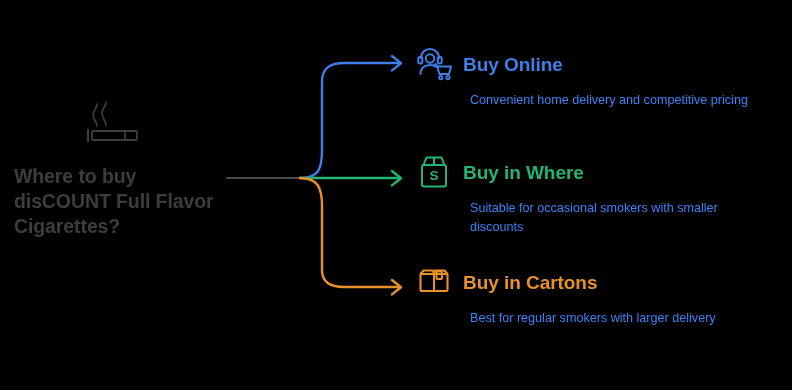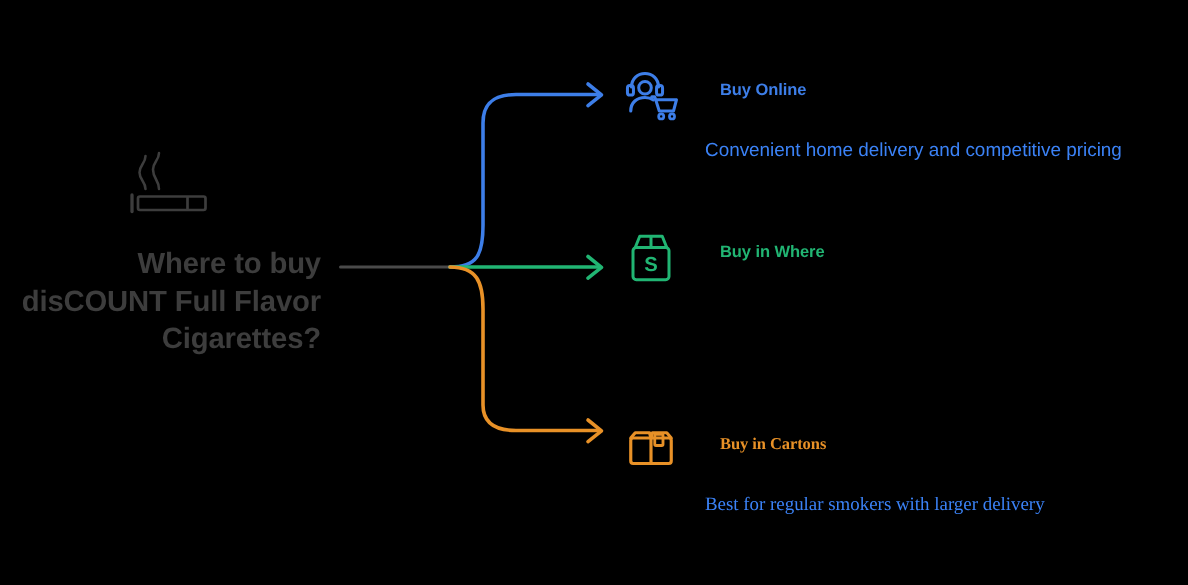--- a/index.html
+++ b/index.html
@@ -27,21 +27,21 @@
     align-items: center;
   }
   #topic-icon {
     width: 62px;
     height: 46px;
     display: block;
   }
   #topic-title {
     margin-top: 18px;
     width: 200px;
-    text-align: right;
+    text-align: left;
     font-size: 19.5px;
     line-height: 25px;
     font-weight: bold;
     color: #3d3d3d;
     letter-spacing: -0.1px;
   }
 
   
   #connectors {
     position: absolute;
@@ -62,38 +62,38 @@
     display: flex;
     align-items: flex-start;
   }
   .branch-icon {
     width: 40px;
     height: 40px;
     flex: 0 0 40px;
     margin-top: 0px;
   }
   .branch-label {
-    margin-left: 26px;
-    font-size: 11px;
+    margin-left: 9px;
+    font-size: 19px;
     font-weight: bold;
     padding-top: 10px;
     letter-spacing: -0.05px;
   }
   .branch-desc {
     margin-left: 56px;
     margin-top: 7px;
     width: 300px;
     font-size: 12.6px;
     line-height: 18.5px;
     color: #3b82f6;
   }
 
   #branch-online  { top: 44px; }
   #branch-packs   { top: 152px; }
-  #branch-cartons { top: 280px; font-family: Liberation Serif, serif; }
+  #branch-cartons { top: 262px; }
 
   #label-online  { color: #3d7ee8; }
   #label-packs   { color: #21b573; }
   #label-cartons { color: #e89127; }
 </style>
 </head>
 <body>
 
 <div id="root">
 
@@ -155,20 +155,21 @@
 
         <path d="M9.5,13 L12.5,5.5 L27.5,5.5 L30.5,13" stroke="#21b573" stroke-width="2" fill="none" stroke-linecap="round" stroke-linejoin="round"></path>
         <line x1="20" y1="5.5" x2="20" y2="13" stroke="#21b573" stroke-width="2"></line>
 
         <rect x="8" y="13" width="24" height="21.5" rx="2.2" stroke="#21b573" stroke-width="2" fill="none"></rect>
 
         <text x="20" y="28.4" text-anchor="middle" font-family="Liberation Sans, sans-serif" font-size="13.5" font-weight="bold" fill="#21b573">S</text>
       </svg>
       <div class="branch-label" id="label-packs">Buy in Where</div>
     </div>
+    <div class="branch-desc">Suitable for occasional smokers with smaller discounts</div>
   </div>
 
   <div class="branch" id="branch-cartons">
     <div class="branch-head">
       <svg class="branch-icon" viewBox="0 0 40 40" xmlns="http://www.w3.org/2000/svg">
 
         <rect x="6.5" y="12" width="27" height="17" rx="1.6" stroke="#e89127" stroke-width="2.1" fill="none"></rect>
 
         <line x1="20" y1="12" x2="20" y2="29" stroke="#e89127" stroke-width="2.1"></line>
 

